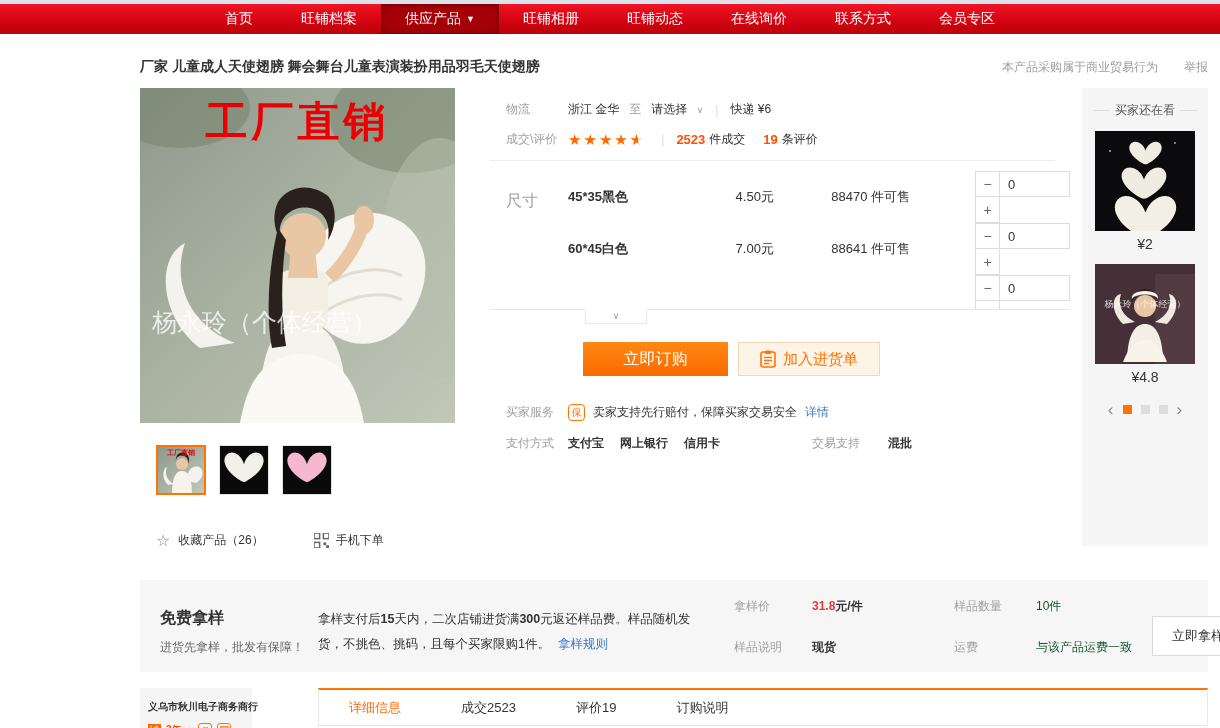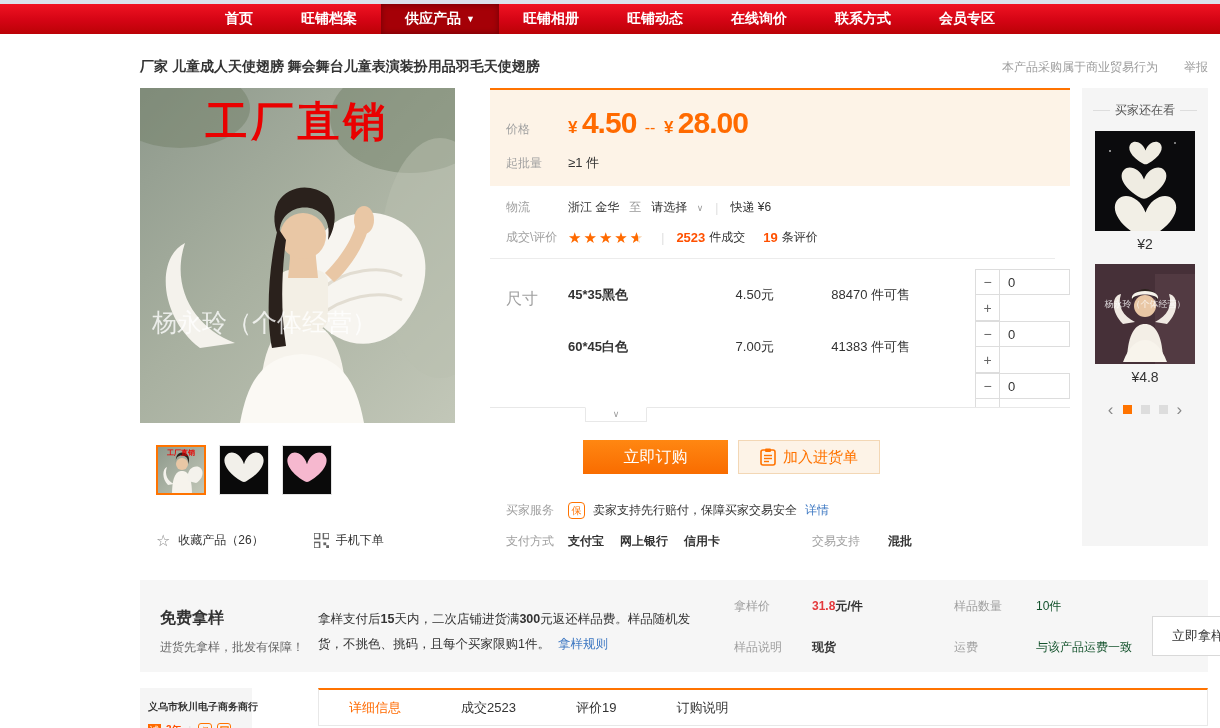--- a/index.html
+++ b/index.html
@@ -3,21 +3,21 @@
 <meta charset="utf-8">
 <style>
   * { box-sizing: border-box; margin: 0; padding: 0; }
   html,body { width:1220px; height:728px; overflow:hidden; background:#fff;
     font-family:"Liberation Sans","DejaVu Sans",sans-serif; color:#333; }
 
   
   .topstrip { height:4px; background:#dbe2eb; }
   .navbar { height:30px; background:linear-gradient(180deg,#f01322 0%,#d40414 55%,#bb0206 100%);
     display:flex; justify-content:center; align-items:stretch; gap:0; }
-  .nav-item { color:#fff; font-size:14px; font-weight:bold; padding:4px 24px;
+  .nav-item { color:#fff; font-size:14px; font-weight:normal; padding:4px 24px;
     display:flex; align-items:center; cursor:pointer; }
   .nav-item.active { background:#a50007; box-shadow:inset 0 0 6px rgba(0,0,0,.35); }
   .nav-arrow { font-size:9px; margin-left:5px; }
 
   
   .content { padding-left:140px; padding-right:12px; }
   .title-row { margin-top:24px; display:flex; justify-content:space-between; align-items:center; }
   .page-title { font-size:14px; font-weight:bold; color:#333; }
   .title-meta { font-size:12px; color:#9d9d9d; display:flex; gap:26px; }
   .title-meta span { cursor:pointer; }
@@ -250,36 +250,20 @@
             <rect x="10" y="10" width="3" height="3" fill="#666"></rect>
             <rect x="13" y="13" width="3" height="3" fill="#666"></rect>
           </svg>
           <span>手机下单</span>
         </span>
       </div>
     </div>
 
     <div class="center-col">
 
-      <div class="price-panel">
-        <div class="p-row">
-          <span class="p-label">价格</span>
-          <span class="price-big">
-            <span class="cur">¥</span>
-            <span class="num">4.50</span>
-            <span class="dash">--</span>
-            <span class="cur">¥</span>
-            <span class="num">28.00</span>
-          </span>
-        </div>
-        <div class="p-row moq-row">
-          <span class="p-label">起批量</span>
-          <span class="moq-val">≥1 件</span>
-        </div>
-      </div>
 
       <div class="info-row">
         <span class="i-label">物流</span>
         <span>浙江 金华</span>
         <span class="to-word">至</span>
         <span class="select-fake">
           <span>请选择</span>
           <span class="chev">∨</span>
         </span>
         <span class="sep">|</span>
@@ -313,21 +297,21 @@
             <span class="sku-stock">88470 件可售</span>
             <span class="stepper">
               <button class="st-btn st-minus">−</button>
               <input class="st-input" value="0" style="">
               <button class="st-btn st-plus">+</button>
             </span>
           </div>
           <div class="sku-row">
             <span class="sku-name">60*45白色</span>
             <span class="sku-price">7.00元</span>
-            <span class="sku-stock">41383 件可售</span>
+            <span class="sku-stock">88641 件可售</span>
             <span class="stepper">
               <button class="st-btn st-minus">−</button>
               <input class="st-input" value="0" style="">
               <button class="st-btn st-plus">+</button>
             </span>
           </div>
           <div class="sku-row">
             <span class="sku-name"></span>
             <span class="sku-price"></span>
             <span class="sku-stock"></span>

